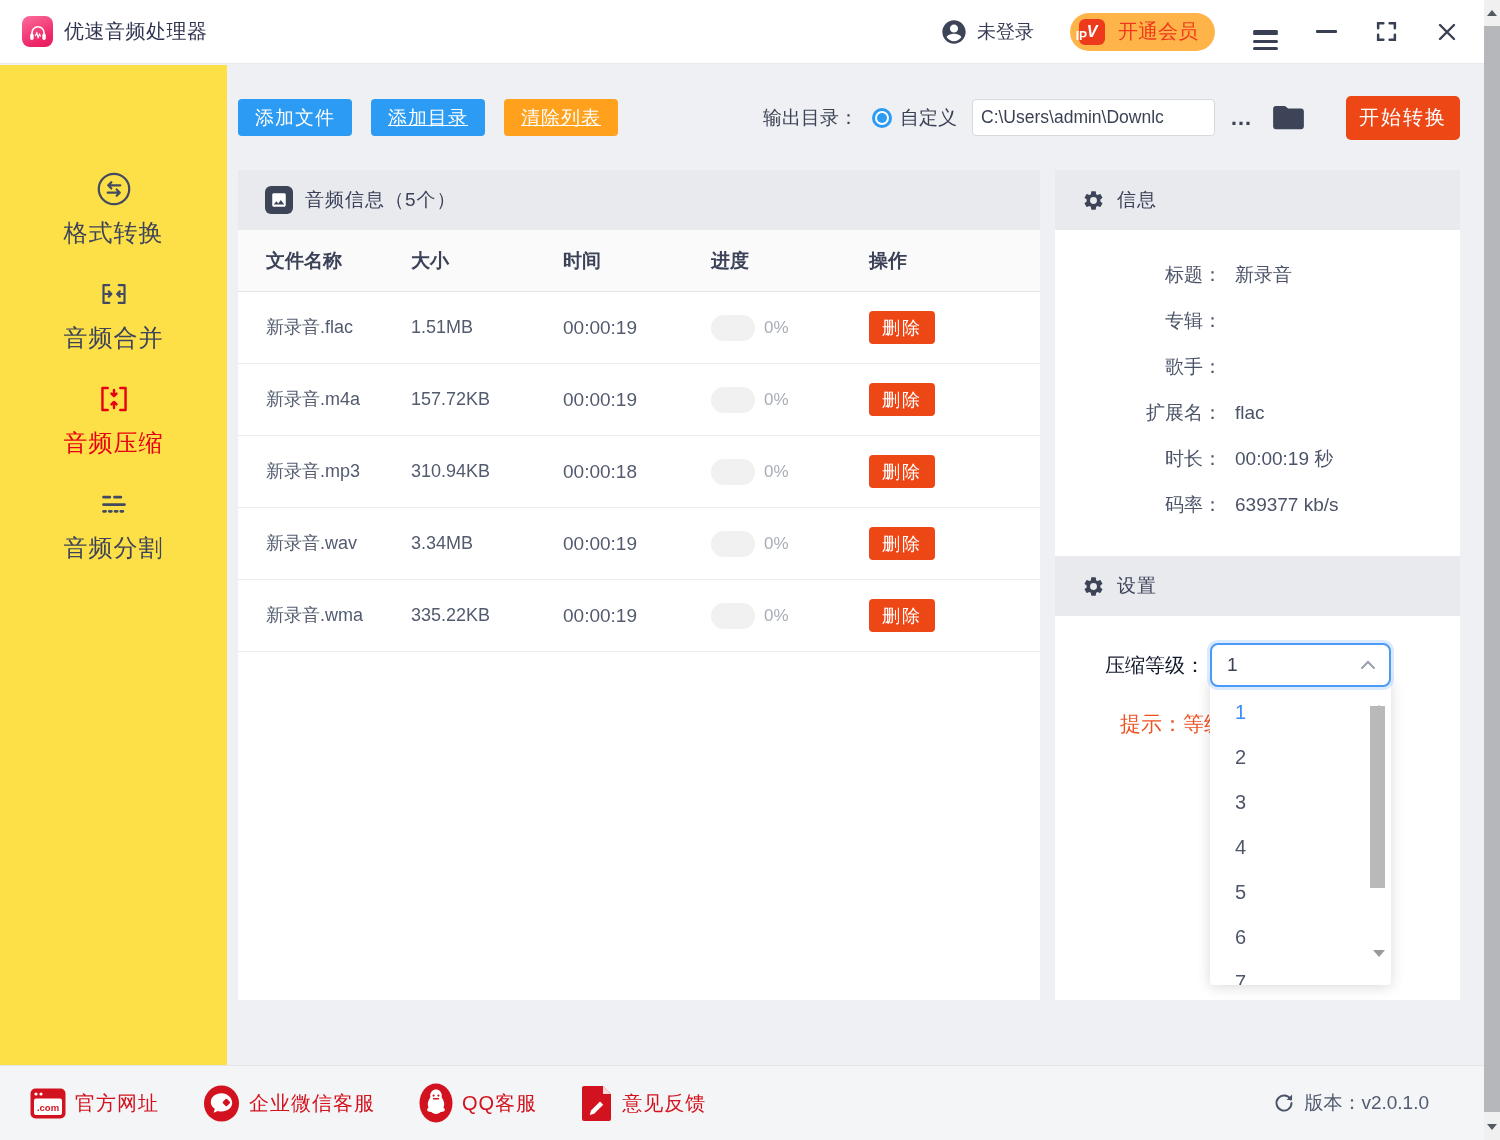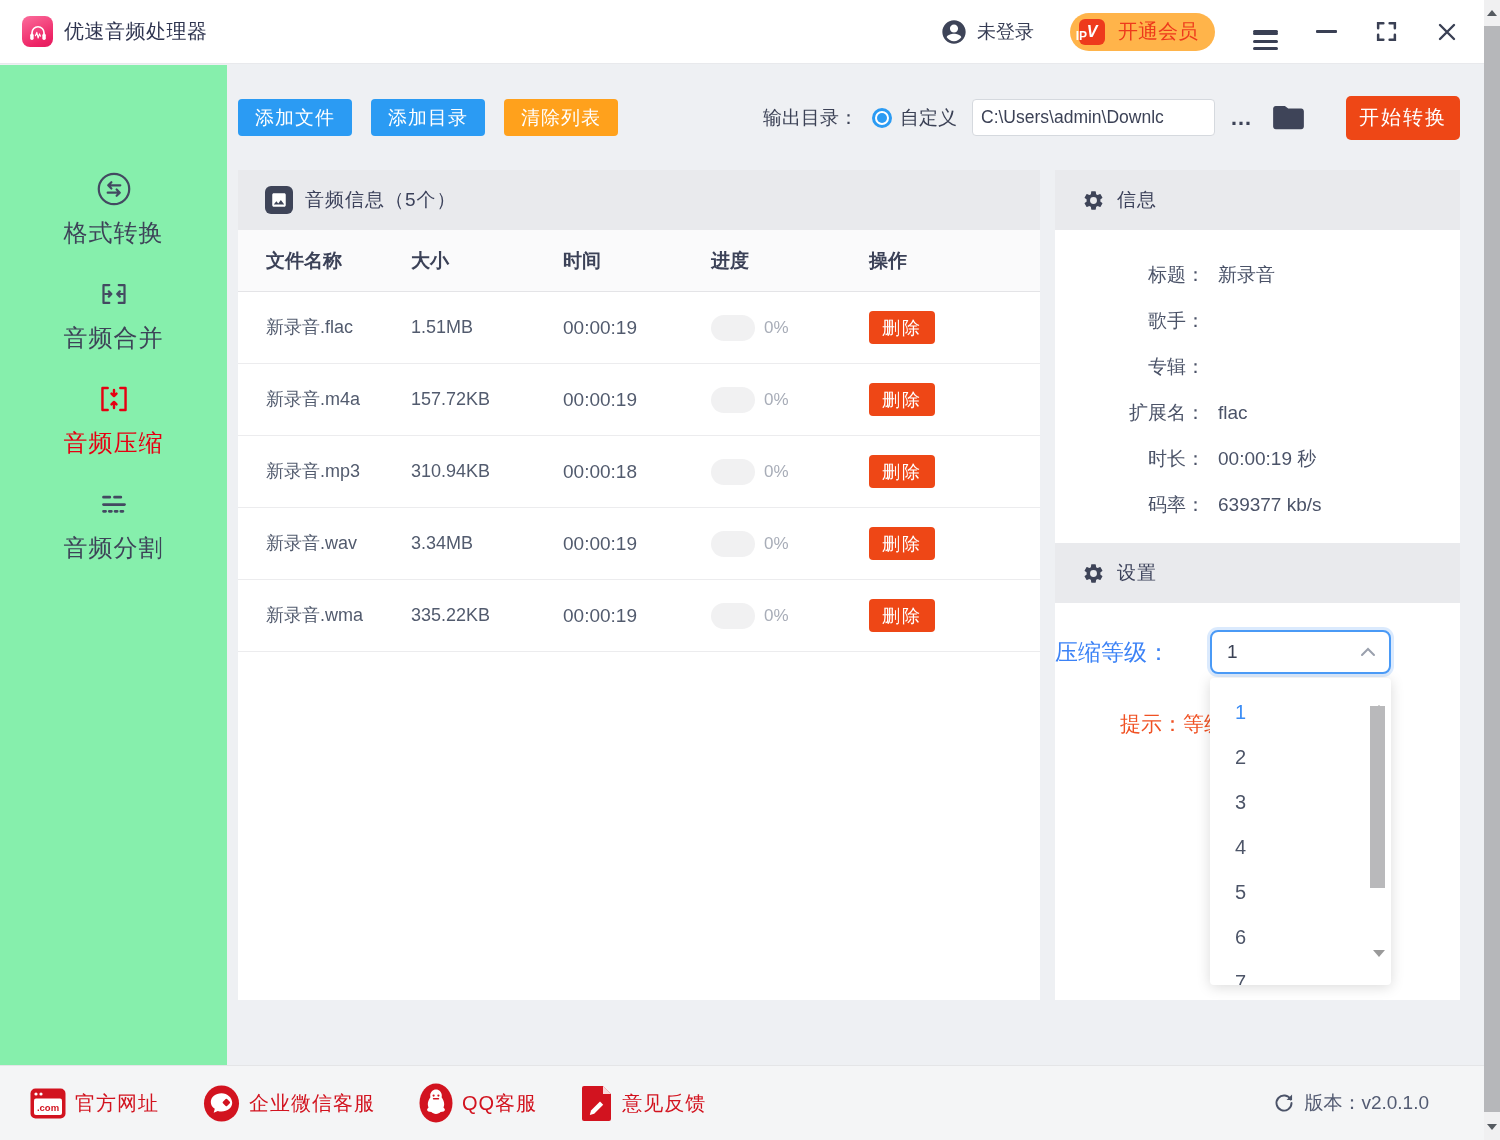--- a/index.html
+++ b/index.html
@@ -44,35 +44,35 @@
   .win-scroll { position:absolute; top:0; right:0; width:16px; height:1140px; background:#f0f0f1; z-index:50; }
   .ws-btn { position:absolute; left:0; width:16px; height:26px; display:flex; align-items:center; justify-content:center; cursor:pointer; }
   .ws-up { top:0; } .ws-down { bottom:0; }
   .tri-up { width:0;height:0;border-left:5px solid transparent;border-right:5px solid transparent;border-bottom:6px solid #555a60; }
   .tri-down { width:0;height:0;border-left:5px solid transparent;border-right:5px solid transparent;border-top:6px solid #555a60; }
   .ws-thumb { position:absolute; top:26px; left:0; width:16px; height:1086px; background:#b6b7ba; cursor:pointer; }
 
   
   .sidebar {
     position:absolute; top:65px; left:0; width:227px; height:1000px;
-    background:#86efac; padding-top:102px; display:flex; flex-direction:column; align-items:center;
+    background:#fde047; padding-top:102px; display:flex; flex-direction:column; align-items:center;
   }
   .side-item { display:flex; flex-direction:column; align-items:center; margin-bottom:23px; cursor:pointer; }
   .side-icon { height:44px; display:flex; align-items:center; justify-content:center; }
   .side-label { font-size:24px; color:#3d4358; margin-top:6px; letter-spacing:1px; }
   .side-item.active .side-label { color:#e60012; }
 
   
   .content { position:absolute; top:65px; left:227px; width:1257px; height:1000px; background:#eef0f3; }
   .toolbar { height:105px; display:flex; align-items:center; padding-left:11px; padding-right:24px; }
   .btn { border:none; border-radius:4px; color:#fff; font-size:19px; height:37px; padding:0 17px;
          font-family:inherit; cursor:pointer; letter-spacing:1px; }
   .btn-blue { background:#2b9bf3; }
   .btn-orange { background:#ffa11c; }
-  .btn + .btn { margin-left:19px; }
+  .btn + .btn { margin-left:19px;text-decoration:underline; }
   .out-group { margin-left:auto; display:flex; align-items:center; }
   .out-label { font-size:19px; color:#3c4256; }
   .radio { width:20px; height:20px; border-radius:50%; border:3px solid #2b9bf3; margin-left:14px;
            display:flex; align-items:center; justify-content:center; cursor:pointer; background:#fff; }
   .radio-dot { width:10px; height:10px; border-radius:50%; background:#2b9bf3; }
   .radio-label { font-size:19px; color:#3c4256; margin-left:8px; }
   .path-input { width:243px; height:37px; margin-left:15px; border:1px solid #d5d9de; border-radius:4px;
                 background:#fff; font-size:17.5px; color:#3c4256; padding:0 8px; font-family:inherit; }
   .dots { font-size:22px; font-weight:bold; color:#3c4256; margin-left:15px; letter-spacing:1px; cursor:pointer; }
   .folder-btn { margin-left:20px; cursor:pointer; display:flex; }
@@ -96,27 +96,27 @@
           border-bottom:1px solid #ececee; font-size:18px; color:#525b6e; cursor:default; }
   .name-wrap { width:76px; word-break:break-all; line-height:1.72; }
   .time-val { font-size:19px; }
   .prog-cell { display:flex; align-items:center; }
   .prog-pill { width:44px; height:26px; background:#f1f1f2; border-radius:13px; }
   .prog-text { font-size:17px; color:#a8adb8; margin-left:9px; }
   .btn-del { width:66px; height:33px; background:#ee4716; color:#fff; border:none; border-radius:4px;
              font-size:18px; cursor:pointer; font-family:inherit; letter-spacing:2px; }
 
   
-  .info-fields { padding-top:22px; padding-bottom:15px; }
+  .info-fields { padding-top:22px; padding-bottom:28px;margin-left:17px; }
   .ifield { height:46px; display:flex; align-items:center; font-size:19px; color:#4b5368; }
   .ifield .lbl { width:150px; text-align:right; }
   .ifield .val { margin-left:13px; }
 
   .level-row { margin-top:27px; display:flex; align-items:center; }
-  .level-lbl { width:150px; font-size:23px; color:#3b82f6; }
+  .level-lbl { width:150px; text-align:right; font-size:20px; color:#0f172a; }
   .select-box { width:181px; height:44px; margin-left:5px; border:2px solid #4a9af6; border-radius:8px;
                 background:#fff; box-shadow:0 0 0 3px rgba(93,160,245,.22);
                 display:flex; align-items:center; padding:0 12px 0 15px; cursor:pointer; position:relative; z-index:11; }
   .select-val { font-size:19px; color:#3a4154; }
   .select-box svg { margin-left:auto; }
 
   .tip-line { position:absolute; left:65px; top:540px; font-size:21px; color:#f05123; z-index:1; white-space:nowrap; width:270px; overflow:hidden; }
   .tip-frag { position:absolute; left:338px; top:542px; font-size:21px; color:#f05123; z-index:1; width:6px; overflow:hidden; }
 
   .dropdown { position:absolute; left:155px; top:508px; width:181px; height:307px; background:#fff;
@@ -348,25 +348,25 @@
           </svg>
           <span class="sec-title">信息</span>
         </div>
 
         <div class="info-fields">
           <div class="ifield">
               <span class="lbl">标题：</span>
               <span class="val">新录音</span>
             </div>
           <div class="ifield">
+              <span class="lbl">专辑：</span>
+              <span class="val"></span>
+            </div>
+          <div class="ifield">
               <span class="lbl">歌手：</span>
-              <span class="val"></span>
-            </div>
-          <div class="ifield">
-              <span class="lbl">专辑：</span>
               <span class="val"></span>
             </div>
           <div class="ifield">
               <span class="lbl">扩展名：</span>
               <span class="val">flac</span>
             </div>
           <div class="ifield">
               <span class="lbl">时长：</span>
               <span class="val">00:00:19 秒</span>
             </div>

